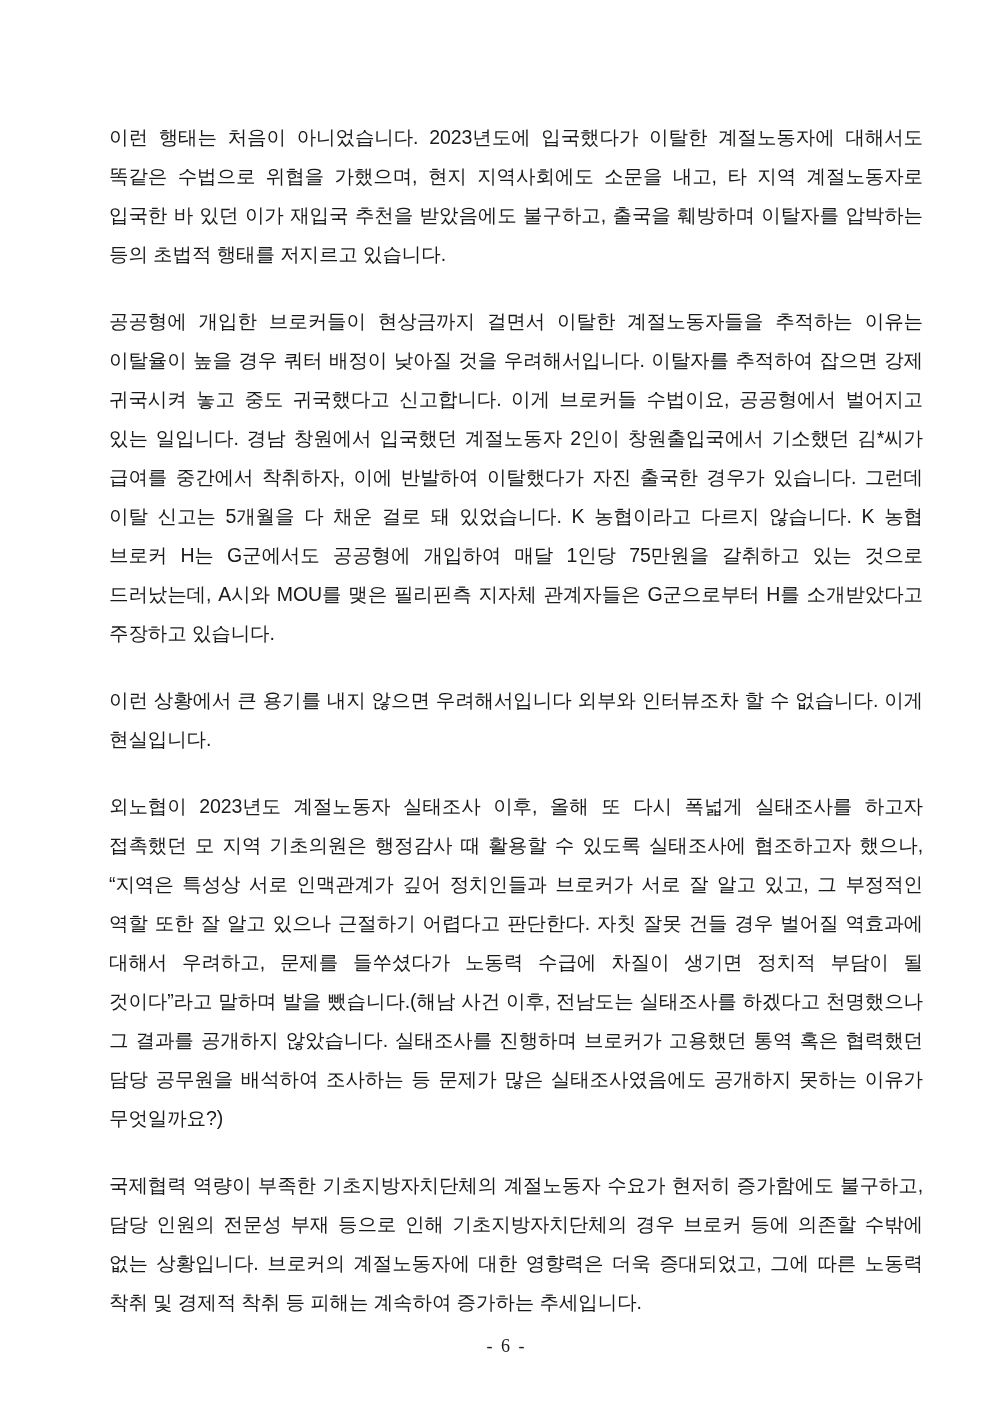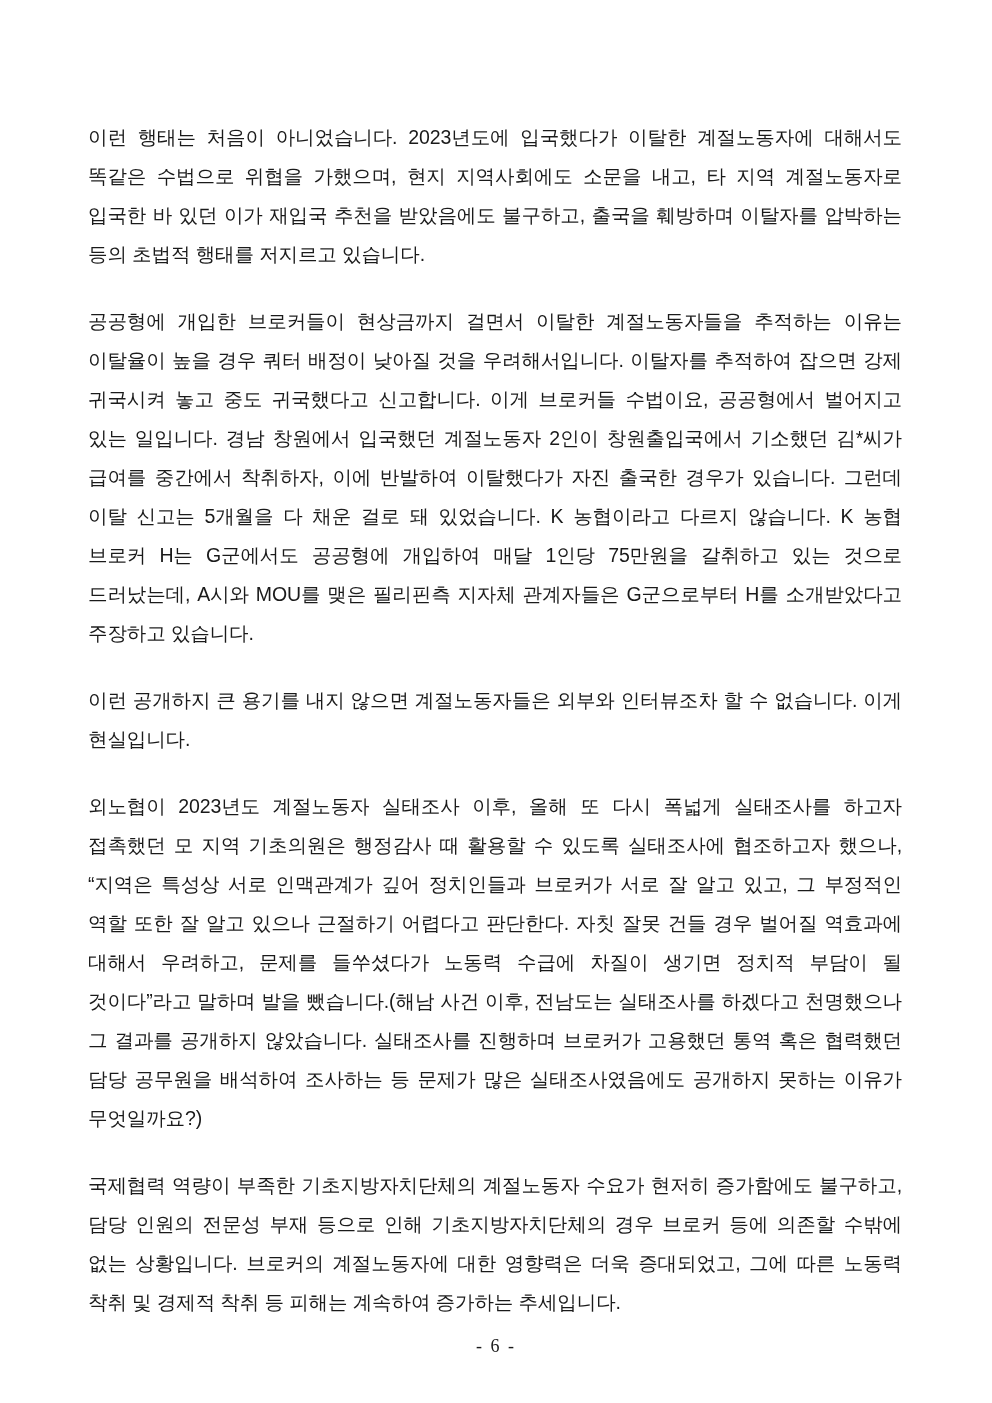--- a/index.html
+++ b/index.html
@@ -15,20 +15,21 @@
     overflow: hidden;
     font-family: "Liberation Serif", "DejaVu Serif", serif;
     color: #1a1a1a;
     -webkit-font-smoothing: antialiased;
   }
 
   .page {
     position: absolute;
     inset: 0;
     background: #ffffff;
+    margin-left: 21px;
   }
 
   .content {
     position: absolute;
     left: 88px;
     top: 118px;
     width: 814px;
   }
 
   .para {
@@ -69,21 +70,21 @@
 
 <div class="page">
 
   <div class="content">
 
     <p class="para">이런 행태는 처음이 아니었습니다. 2023년도에 입국했다가 이탈한 계절노동자에 대해서도 똑같은 수법으로 위협을 가했으며, 현지 지역사회에도 소문을 내고, 타 지역 계절노동자로 입국한 바 있던 이가 재입국 추천을 받았음에도 불구하고, 출국을 훼방하며 이탈자를 압박하는 등의 초법적 행태를 저지르고 있습니다.</p>
 
     <p class="para">공공형에 개입한 브로커들이 현상금까지 걸면서 이탈한 계절노동자들을 추적하는 이유는 이탈율이 높을 경우 쿼터 배정이 낮아질 것을 우려해서입니다. 이탈자를 추적하여 잡으면 강제 귀국시켜 놓고 중도 귀국했다고 신고합니다. 이게 브로커들 수법이요, 공공형에서 벌어지고 있는 일입니다. 경남 창원에서 입국했던 계절노동자 2인이 창원출입국에서 기소했던 김*씨가 급여를 중간에서 착취하자, 이에 반발하여 이탈했다가 자진 출국한 경우가 있습니다. 그런데 이탈 신고는 5개월을 다 채운 걸로 돼 있었습니다. K 농협이라고 다르지 않습니다. K 농협 브로커 H는 G군에서도 공공형에 개입하여 매달 1인당 75만원을 갈취하고 있는 것으로 드러났는데, A시와 MOU를 맺은 필리핀측 지자체 관계자들은 G군으로부터 H를 소개받았다고 주장하고 있습니다.</p>
 
 
-    <p class="para">이런 공개하지 큰 용기를 내지 않으면 계절노동자들은 외부와 인터뷰조차 할 수 없습니다. 이게 현실입니다.</p>
+    <p class="para">이런 상황에서 큰 용기를 내지 않으면 우려해서입니다 외부와 인터뷰조차 할 수 없습니다. 이게 현실입니다.</p>
 
     <p class="para">외노협이 2023년도 계절노동자 실태조사 이후, 올해 또 다시 폭넓게 실태조사를 하고자 접촉했던 모 지역 기초의원은 행정감사 때 활용할 수 있도록 실태조사에 협조하고자 했으나, “지역은 특성상 서로 인맥관계가 깊어 정치인들과 브로커가 서로 잘 알고 있고, 그 부정적인 역할 또한 잘 알고 있으나 근절하기 어렵다고 판단한다. 자칫 잘못 건들 경우 벌어질 역효과에 대해서 우려하고, 문제를 들쑤셨다가 노동력 수급에 차질이 생기면 정치적 부담이 될 것이다”라고 말하며 발을 뺐습니다.(해남 사건 이후, 전남도는 실태조사를 하겠다고 천명했으나 그 결과를 공개하지 않았습니다. 실태조사를 진행하며 브로커가 고용했던 통역 혹은 협력했던 담당 공무원을 배석하여 조사하는 등 문제가 많은 실태조사였음에도 공개하지 못하는 이유가 무엇일까요?)</p>
 
     <p class="para tight">국제협력 역량이 부족한 기초지방자치단체의 계절노동자 수요가 현저히 증가함에도 불구하고, 담당 인원의 전문성 부재 등으로 인해 기초지방자치단체의 경우 브로커 등에 의존할 수밖에 없는 상황입니다. 브로커의 계절노동자에 대한 영향력은 더욱 증대되었고, 그에 따른 노동력 착취 및 경제적 착취 등 피해는 계속하여 증가하는 추세입니다.</p>
 
   </div>
 
   <div class="page-number">- 6 -</div>
 
 </div>

